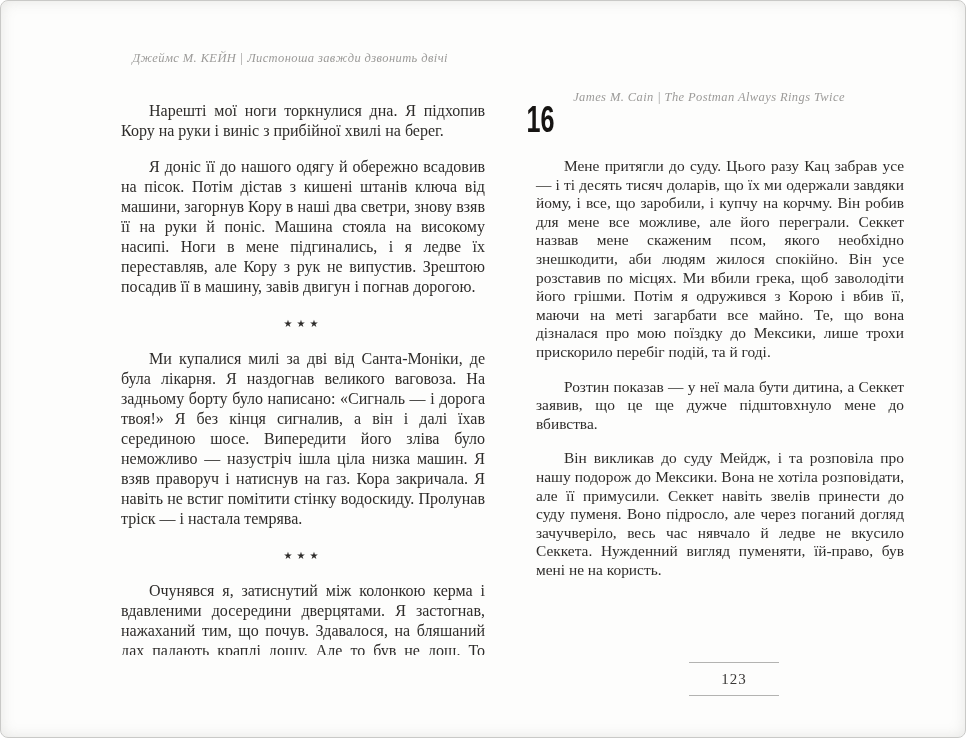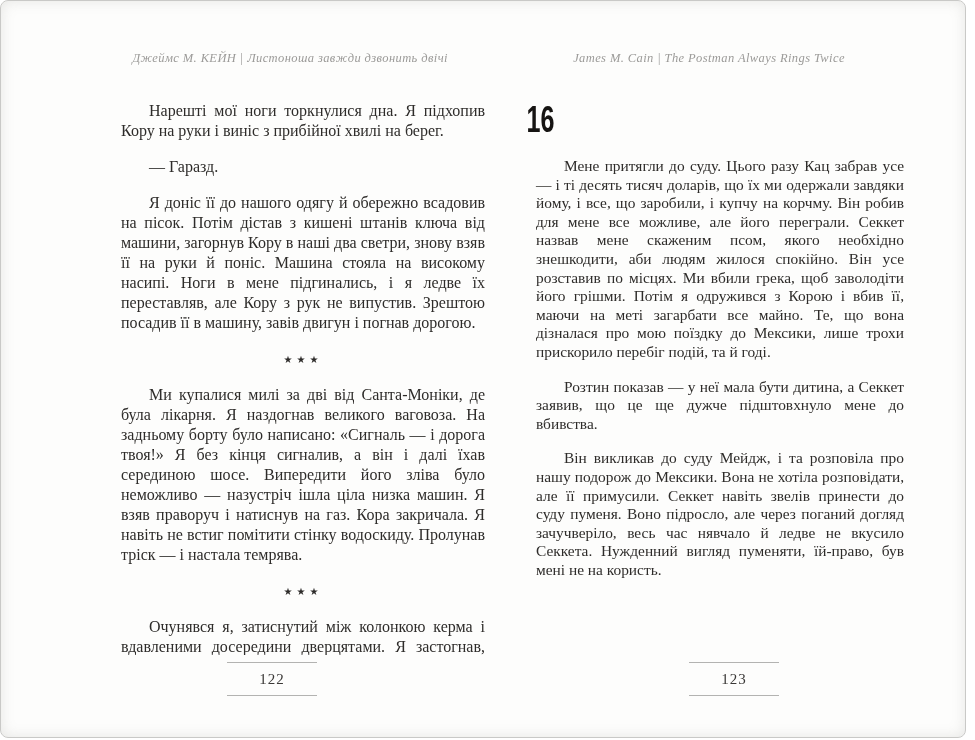--- a/index.html
+++ b/index.html
@@ -30,21 +30,21 @@
     top: 50px;
     left: 0; right: 0;
     text-align: center;
     font-style: italic;
     font-size: 12.5px;
     letter-spacing: 0.4px;
     color: #9b9a98;
     white-space: nowrap;
   }
   .page-left  .running-header { padding-left: 36px; }
-  .page-right .running-header { padding-right: 50px; }
+  .page-right .running-header { padding-right: 50px; margin-top: 39px; }
 
   .page-body {
     position: absolute;
     top: 84px;
     bottom: 82px;
     overflow: hidden;
     color: #2e2c2a;
     text-align: justify;
   }
   .page-left  .page-body { left: 64px;  width: 396px; font-size: 16px;   line-height: 20px; }
@@ -101,33 +101,27 @@
 </head>
 <body>
 
 <div class="spread">
 
   <section class="page page-left">
     <header class="running-header">Джеймс М. КЕЙН | Листоноша завжди дзвонить двічі</header>
 
     <div class="page-body">
         <p class="para">Нарешті мої ноги торкнулися дна. Я підхопив Кору на руки і виніс з прибійної хвилі на берег.</p>
-        <p class="para">— Гаразд.</p>
         <p class="para">Я доніс її до нашого одягу й обережно всадовив на пісок. Потім дістав з кишені штанів ключа від машини, загорнув Кору в наші два светри, знову взяв її на руки й поніс. Машина стояла на високому насипі. Ноги в мене підгинались, і я ледве їх переставляв, але Кору з рук не випустив. Зрештою посадив її в машину, завів двигун і погнав дорогою.</p>
         <div class="scene-divider">★★★</div>
         <p class="para">Ми купалися милі за дві від Санта-Моніки, де була лікарня. Я наздогнав великого ваговоза. На задньому борту було написано: «Сигналь — і дорога твоя!» Я без кінця сигналив, а він і далі їхав серединою шосе. Випередити його зліва було неможливо — назустріч ішла ціла низка машин. Я взяв праворуч і натиснув на газ. Кора закричала. Я навіть не встиг помітити стінку водоскиду. Пролунав тріск — і настала темрява.</p>
         <div class="scene-divider">★★★</div>
         <p class="para">Очунявся я, затиснутий між колонкою керма і вдавленими досередини дверцятами. Я застогнав, нажаханий тим, що почув. Здавалося, на бляшаний дах падають краплі дощу. Але то був не дощ. То Корина кров стікала з капота, куди її викинуло крізь розтрощене вітрове скло. Гули клаксони, з машин вискакували люди й бігли до нас. Я підняв Кору, нама-</p>
       </div>
 
-    <footer class="folio">
-      <span class="folio-rule"></span>
-      <span class="folio-number">122</span>
-      <span class="folio-rule"></span>
-    </footer>
   </section>
 
   <section class="page page-right">
     <header class="running-header">James M. Cain | The Postman Always Rings Twice</header>
 
     <div class="page-body">
         <div class="chapter-number"><span>16</span></div>
         <p class="para">Мене притягли до суду. Цього разу Кац забрав усе — і ті десять тисяч доларів, що їх ми одержали завдяки йому, і все, що заробили, і купчу на корчму. Він робив для мене все можливе, але його переграли. Секкет назвав мене скаженим псом, якого необхідно знешкодити, аби людям жилося спокійно. Він усе розставив по місцях. Ми вбили грека, щоб заволодіти його грішми. Потім я одружився з Корою і вбив її, маючи на меті загарбати все майно. Те, що вона дізналася про мою поїздку до Мексики, лише трохи прискорило перебіг подій, та й годі.</p>
         <p class="para">Розтин показав — у неї мала бути дитина, а Секкет заявив, що це ще дужче підштовхнуло мене до вбивства.</p>
         <p class="para">Він викликав до суду Мейдж, і та розповіла про нашу подорож до Мексики. Вона не хотіла розповідати, але її примусили. Секкет навіть звелів принести до суду пуменя. Воно підросло, але через поганий догляд зачучверіло, весь час нявчало й ледве не вкусило Секкета. Нужденний вигляд пуменяти, їй-право, був мені не на користь.</p>

